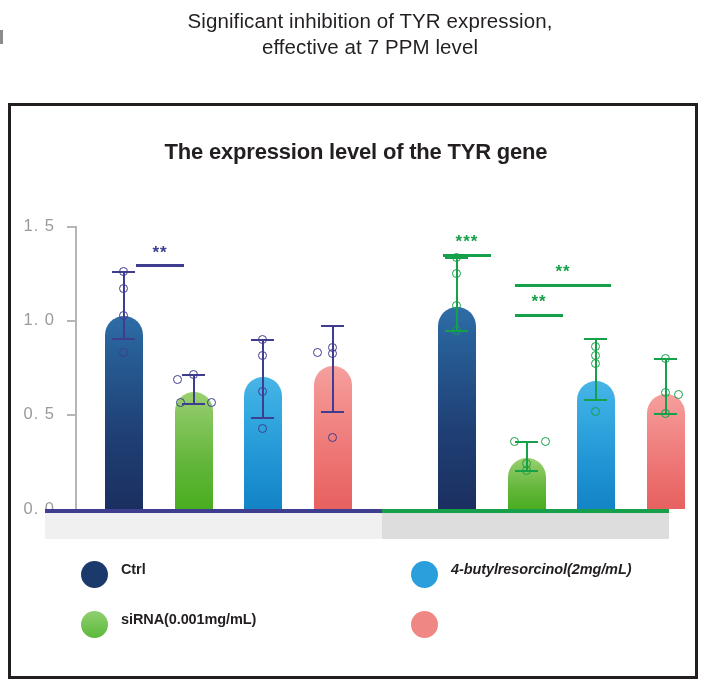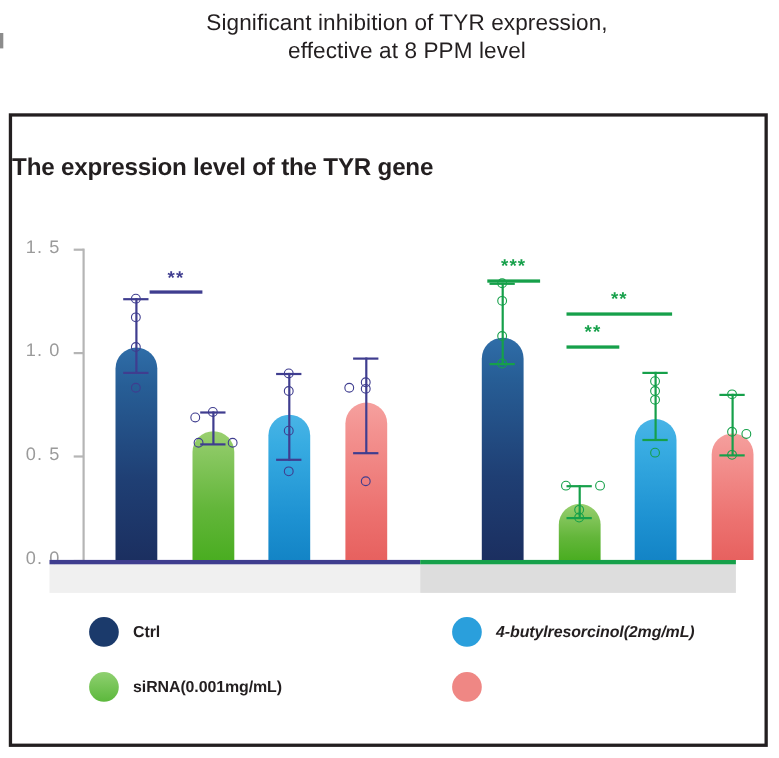--- a/index.html
+++ b/index.html
@@ -48,20 +48,21 @@
     border: 3px solid #231f20;
     box-sizing: border-box;
     background: #ffffff;
   }
 
   #chart-title {
     position: absolute;
     left: 0;
     top: 33px;
     width: 690px;
+    text-align: center;
     font-size: 22px;
     font-weight: bold;
     color: #231f20;
     letter-spacing: -0.2px;
   }
 
   
   #plot-area {
     position: absolute;
     left: 0;
@@ -181,21 +182,20 @@
   #legend {
     position: absolute;
     left: 70px;
     top: 455px;
     width: 600px;
     height: 100px;
   }
   .legend-item {
     position: absolute;
     display: flex;
-    align-items: center;
     gap: 13px;
   }
   .legend-swatch {
     width: 27px;
     height: 27px;
     border-radius: 50%;
     flex: 0 0 auto;
   }
   .legend-label {
     font-size: 14.5px;
@@ -207,21 +207,21 @@
   #legend-item-0 { left: 0px;   top: 0px;  }
   #legend-item-1 { left: 0px;   top: 50px; }
   #legend-item-2 { left: 330px; top: 0px; font-style: italic;  }
   #legend-item-3 { left: 330px; top: 50px; }
 </style>
 </head>
 <body>
 
 <div id="slide-heading">
   <span class="ln">Significant inhibition of TYR expression,</span>
-  <span class="ln">effective at 8 PPM level</span>
+  <span class="ln">effective at 7 PPM level</span>
 </div>
 
 <div id="left-edge-fragment"></div>
 
 <div id="chart-panel">
 
   <div id="chart-title">The expression level of the TYR gene</div>
 
   <div id="plot-area">
 

